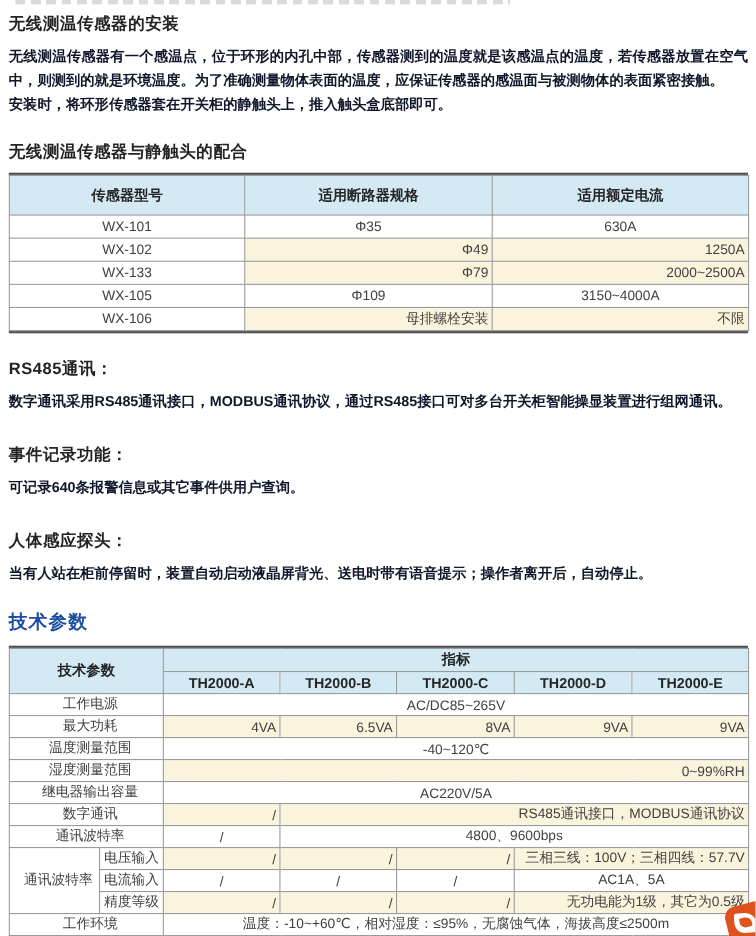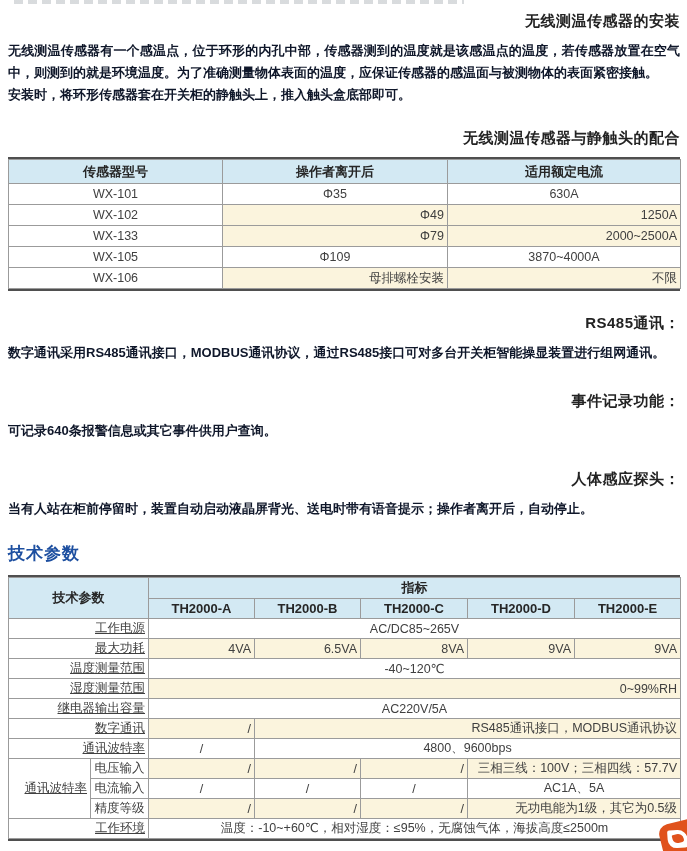--- a/index.html
+++ b/index.html
@@ -17,21 +17,21 @@
 
   
   .top-frag {
     height: 4px; width: 450px; margin: 0 0 2px 6px;
     background: repeating-linear-gradient(90deg,#b9bec2 0 9px, transparent 9px 14px);
     opacity: .55;
   }
 
   .sec-heading {
     font-size: 15px; font-weight: bold; color: #232323;
-    margin: 8px 0 9px 0; letter-spacing: .5px; text-align: right;
+    margin: 8px 0 9px 0; letter-spacing: .5px;
   }
   .para {
     font-size: 13px; line-height: 22px; color: #0f172a;
     margin: 0; text-align: justify; font-weight: bold;
   } .gap-m { height: 15px; } .gap-l { height: 20px; }
 
   .tech-heading {
     font-size: 17px; font-weight: bold; color: #1d4fa0;
     margin: 2px 0 10px 0; letter-spacing: 1px;
   }
@@ -48,22 +48,22 @@
     font-size: 12.5px;
     text-align: center;
     color: #404040;
     padding: 1px 3px;
     overflow: hidden;
     white-space: nowrap;
     background: #ffffff;
   }
   #t1 td { height: 21px; }
   td.th { background: #d3e9f3; font-weight: bold; color: #262626; font-size: 13px; }
-  #t1 td.th { height: 24px; }
-  td.lbl { text-align: right; padding-left: 10px; text-decoration: underline; }
+  #t1 td.th { height: 36px; }
+  td.lbl { text-align: center; padding-left: 10px; }
   td.y  { background: #fbf4dd; text-align: right; }
 
   
   .logo-frag {
     position: absolute; right: -16px; bottom: -8px;
     width: 42px; height: 38px;
     background: #e0521c;
     border-radius: 10px 12px 8px 14px;
     transform: rotate(-14deg);
   }
@@ -97,42 +97,42 @@
     <div class="tbl-wrap">
       <table id="t1">
         <colgroup>
             <col style="width:214px">
             <col style="width:225px">
             <col style="width:233px">
           </colgroup>
         <tbody id="t1-body">
             <tr>
               <td class="th">传感器型号</td>
-              <td class="th">操作者离开后</td>
+              <td class="th">适用断路器规格</td>
               <td class="th">适用额定电流</td>
             </tr>
             <tr>
               <td>WX-101</td>
               <td>Φ35</td>
               <td>630A</td>
             </tr>
             <tr>
               <td>WX-102</td>
               <td class="y">Φ49</td>
               <td class="y">1250A</td>
             </tr>
             <tr>
               <td>WX-133</td>
               <td class="y">Φ79</td>
               <td class="y">2000~2500A</td>
             </tr>
             <tr>
               <td>WX-105</td>
               <td>Φ109</td>
-              <td>3870~4000A</td>
+              <td>3150~4000A</td>
             </tr>
             <tr>
               <td>WX-106</td>
               <td class="y">母排螺栓安装</td>
               <td class="y">不限</td>
             </tr>
           </tbody>
       </table>
     </div>
 

